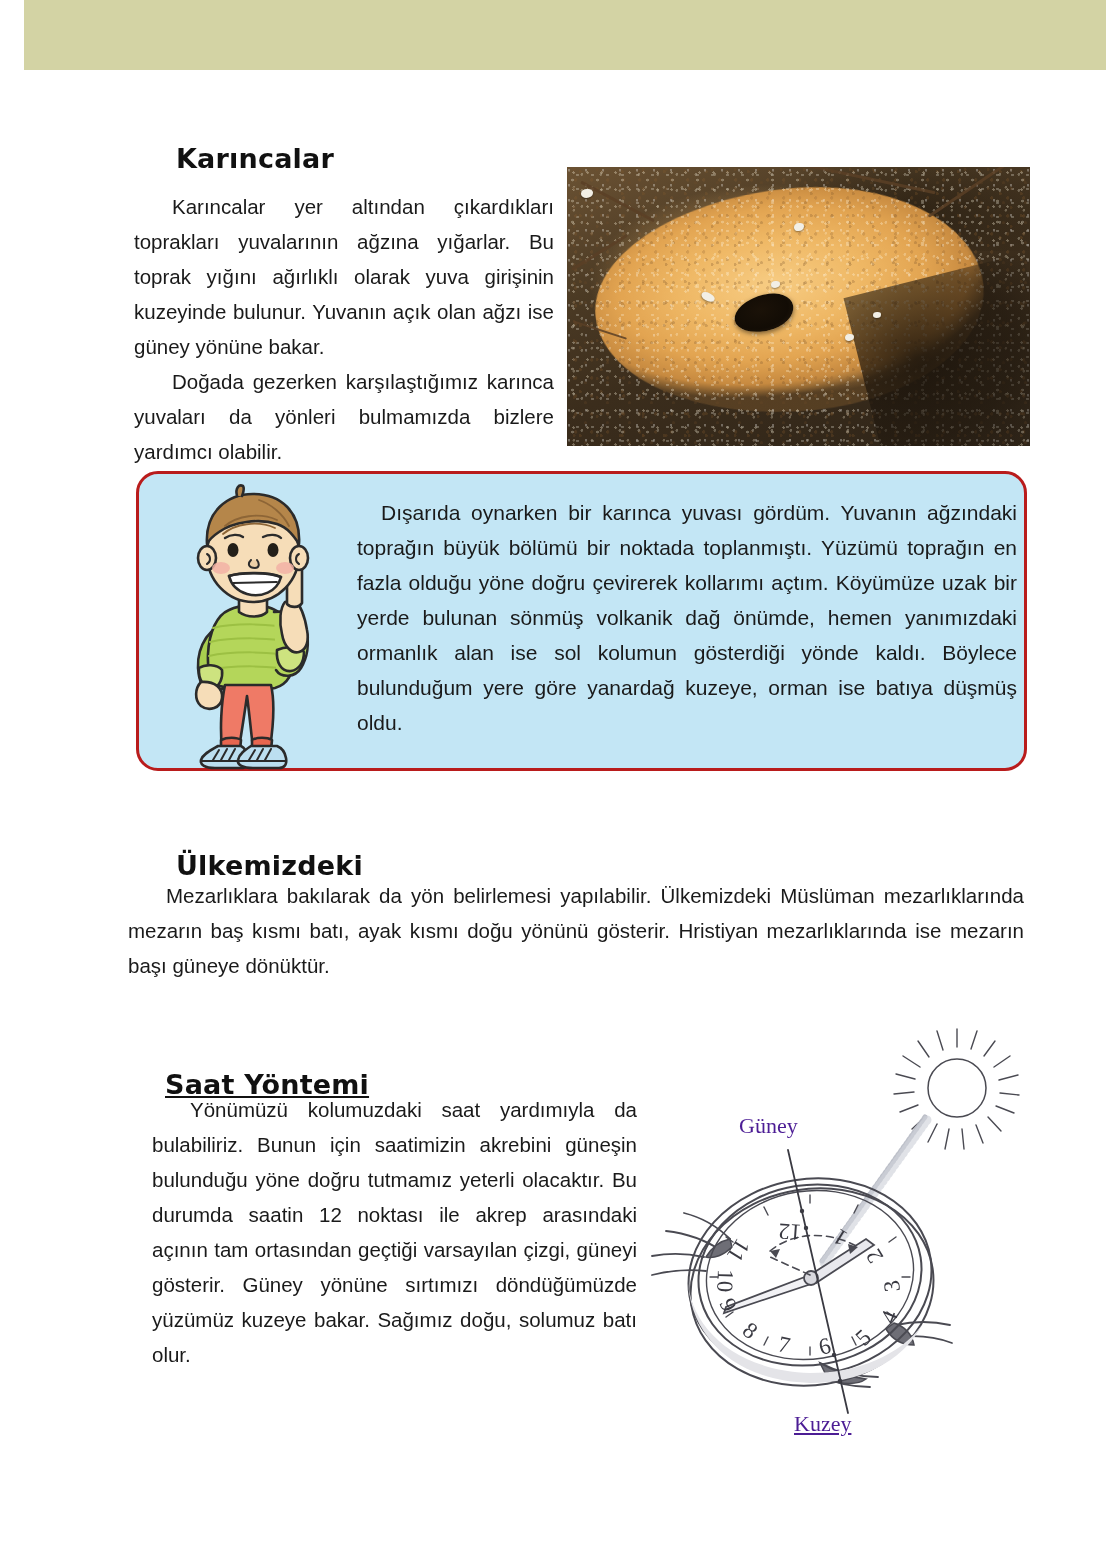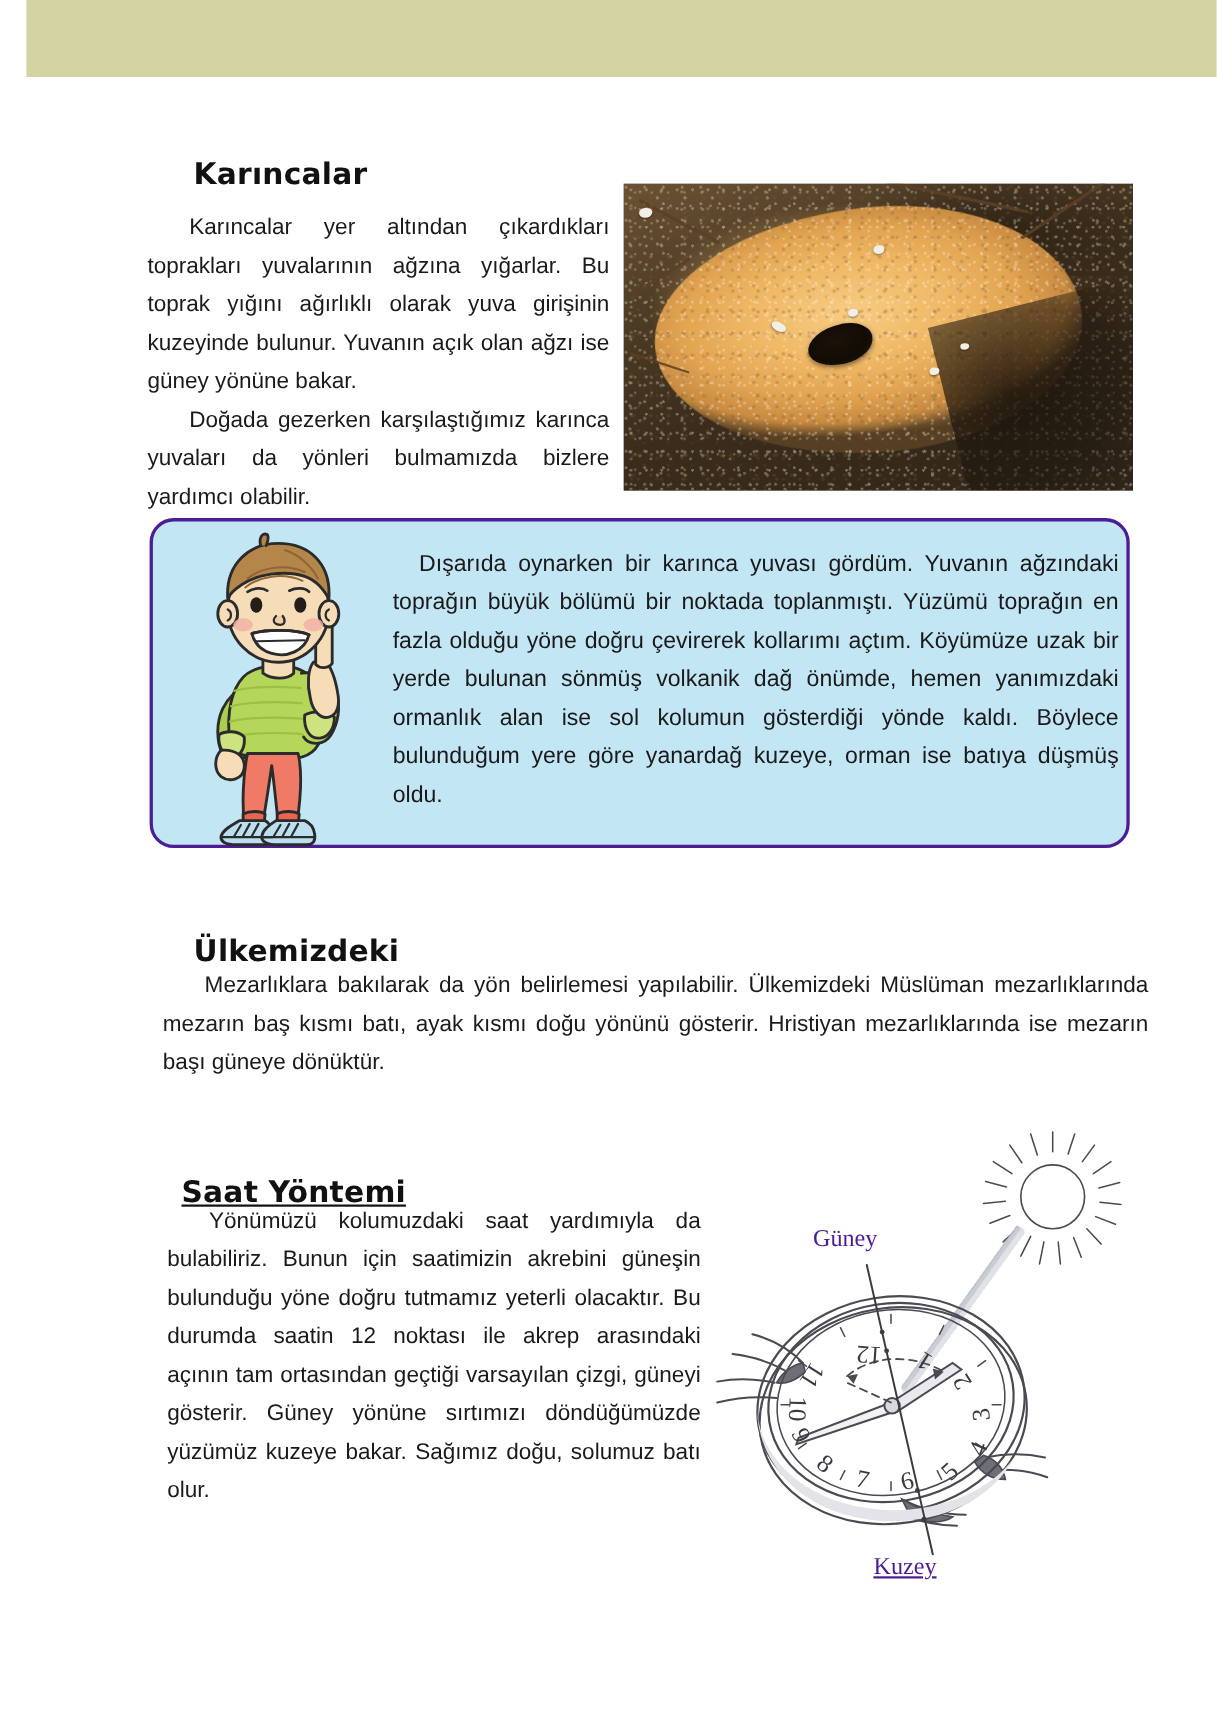--- a/index.html
+++ b/index.html
@@ -140,21 +140,21 @@
     border-radius: 50% 40% 55% 45%;
     box-shadow: 0 1px 2px rgba(0,0,0,.4);
   }
 
   
   #speech-panel {
     position: absolute;
     left: 112px; top: 471px;
     width: 891px; height: 300px;
     background: #c3e6f5;
-    border: 3px solid #4c1d95;
+    border: 3px solid #b91c1c;
     border-radius: 22px;
     box-sizing: border-box;
   }
   #speech-text {
     position: absolute;
     left: 218px; top: 21px;
     width: 660px;
     font-size: 21px;
     line-height: 35px;
     text-align: justify;
@@ -169,21 +169,21 @@
     width: 190px; height: 288px;
   }
 
   
   #sec-graves-heading {
     position: absolute;
     left: 152px; top: 828px;
   }
   #graves-col {
     position: absolute;
-    left: 124px; top: 878px;
+    left: 104px; top: 878px;
     width: 896px;
   }
   #graves-p { margin: 0; }
 
   
   #sec-clock-heading {
     position: absolute;
     left: 141px; top: 1047px; text-decoration: underline;
   }
   #clock-col {

